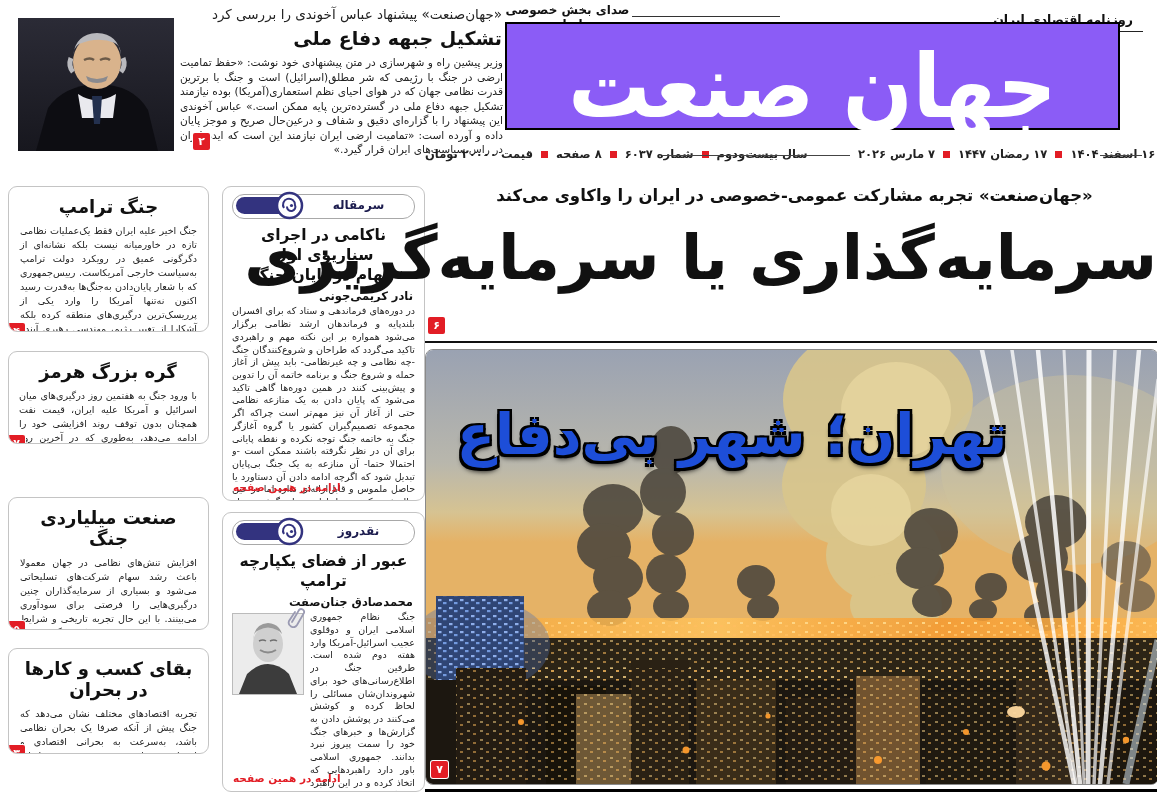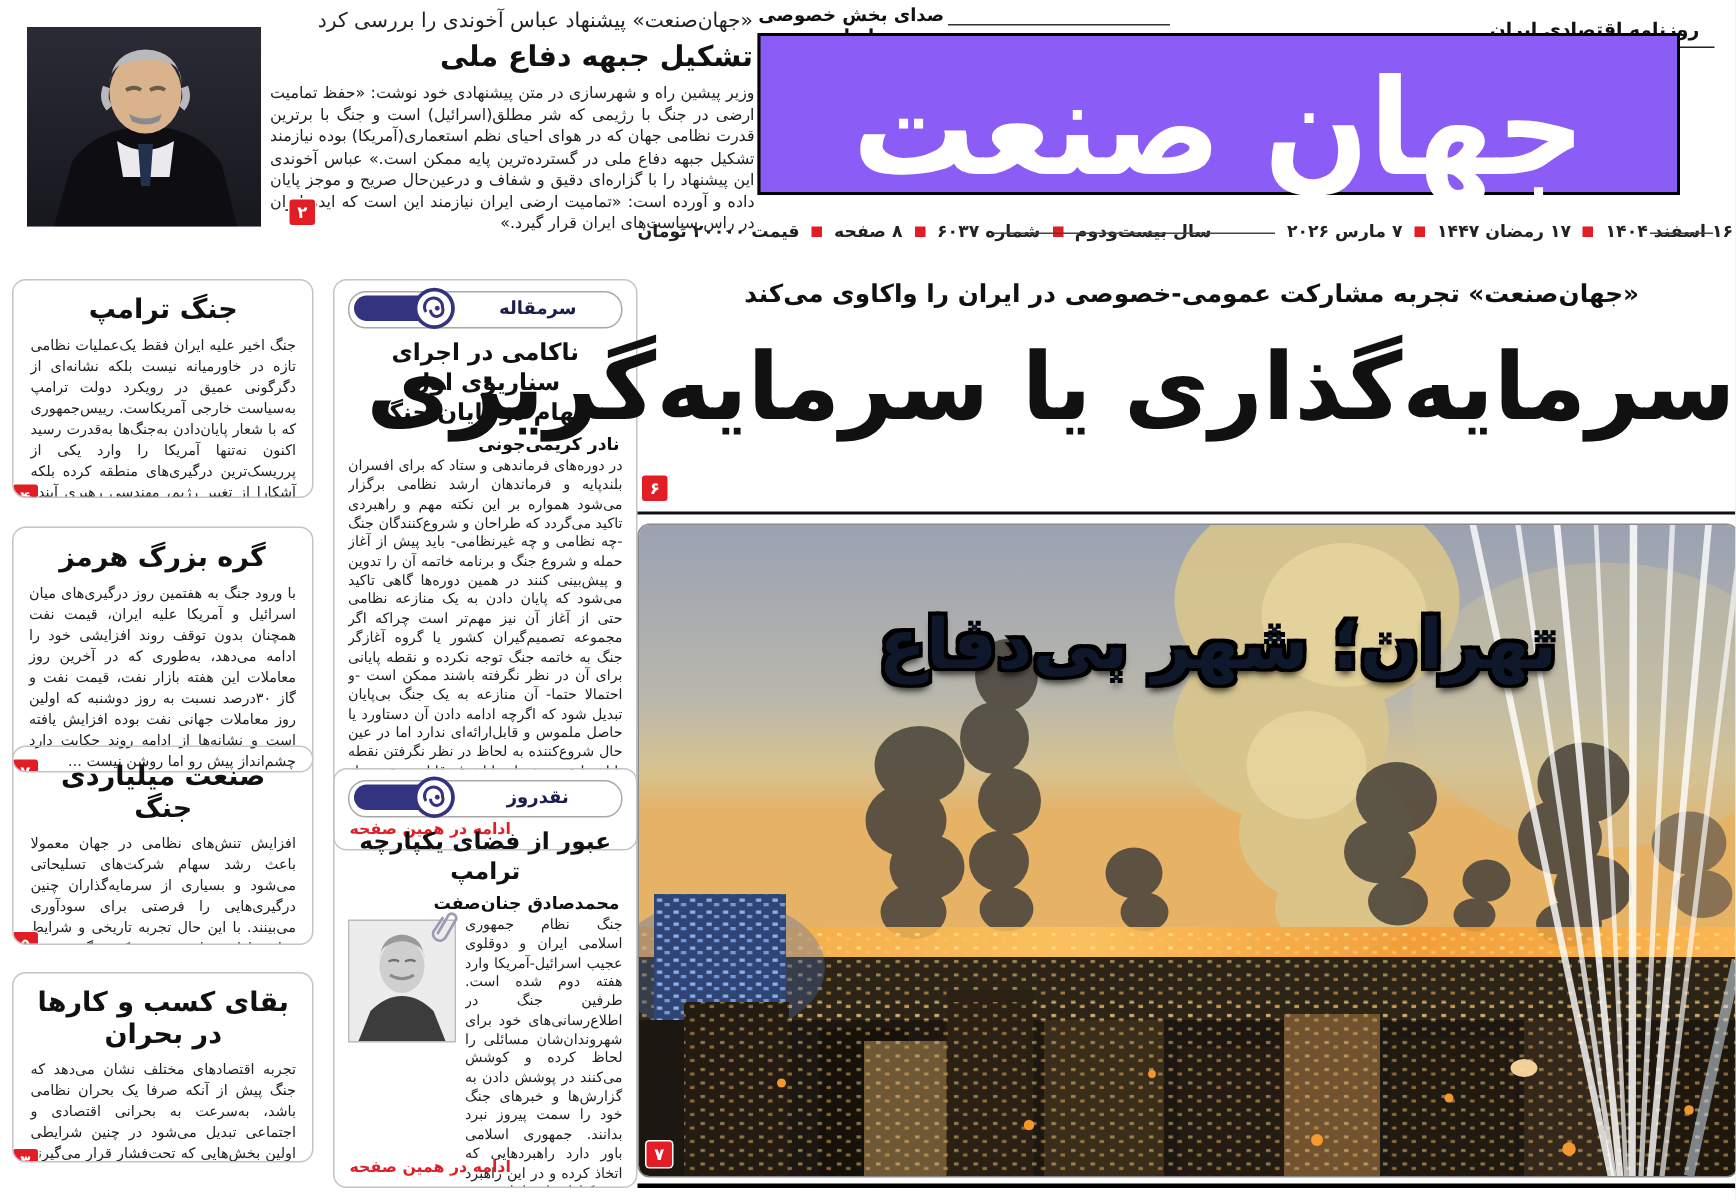--- a/index.html
+++ b/index.html
@@ -54,21 +54,21 @@
   .main-headline{left:432px;top:210px;width:725px;text-align:center;font-size:62px;font-weight:bold;
                  line-height:1.55;white-space:nowrap;}
   .main-badge{left:428px;top:317px;}
   .main-rule{left:425px;top:341px;width:732px;border-top:2px solid #111;}
   
   .photo-wrap{left:425px;top:349px;width:732px;height:434px;border:1px solid #8a8a8a;border-radius:8px;
               overflow:hidden;}
   .photo-wrap svg{display:block;}
   .photo-kicker{position:absolute;left:0;right:0;top:28px;text-align:center;font-size:14.5px;font-weight:bold;color:#fff;
      text-shadow:-1.5px -1.5px 0 #000,1.5px -1.5px 0 #000,-1.5px 1.5px 0 #000,1.5px 1.5px 0 #000,0 2px 3px #000;}
-  .photo-headline{position:absolute;left:0;right:120px;top:52px;font-size:46px;font-weight:bold;color:#0f172a;
+  .photo-headline{position:absolute;left:0;right:120px;top:52px;text-align:center;font-size:56px;font-weight:bold;color:#1d4ed8;
      text-shadow:-2.5px -2.5px 0 #000,2.5px -2.5px 0 #000,-2.5px 2.5px 0 #000,2.5px 2.5px 0 #000,0 4px 5px rgba(0,0,0,.8);}
   .photo-badge{position:absolute;left:5px;bottom:6px;}
   .bottom-rule{left:425px;top:789px;width:732px;border-top:3px solid #000;}
 </style>
 </head>
 <body>
 
 <div id="page">
 
   <div class="abs tag-right">روزنامه اقتصادی ایران</div>
@@ -120,37 +120,37 @@
       <path d="M66,42 q6,-3 10,0 M82,42 q6,-3 10,0" stroke="#6b5a48" stroke-width="2.5" fill="none"></path>
     </svg>
   </div>
   <div class="abs badge lead-badge">۲</div>
 
   <div class="abs sbox" style="top:186px;height:146px;">
     <div class="stitle">جنگ ترامپ</div>
     <div class="sbody">جنگ اخیر علیه ایران فقط یک‌عملیات نظامی تازه در خاورمیانه نیست بلکه نشانه‌ای از دگرگونی عمیق در رویکرد دولت ترامپ به‌سیاست خارجی آمریکاست. رییس‌جمهوری که با شعار پایان‌دادن به‌جنگ‌ها به‌قدرت رسید اکنون نه‌تنها آمریکا را وارد یکی از پرریسک‌ترین درگیری‌های منطقه کرده بلکه آشکارا از تغییر رژیم، مهندسی رهبری آینده ایران و ادامه جنگ تا تحقق اهدافی بسیار بلندپروازانه سخن می‌گوید.</div>
     <div class="badge sbadge">۴</div>
   </div>
-  <div class="abs sbox" style="top:351px;height:164px;padding-left:10px;">
+  <div class="abs sbox" style="top:351px;height:93px;padding-left:10px;">
     <div class="stitle">گره بزرگ هرمز</div>
     <div class="sbody">با ورود جنگ به هفتمین روز درگیری‌های میان اسرائیل و آمریکا علیه ایران، قیمت نفت همچنان بدون توقف روند افزایشی خود را ادامه می‌دهد، به‌طوری که در آخرین روز معاملات این هفته بازار نفت، قیمت نفت و گاز ۳۰درصد نسبت به روز دوشنبه که اولین روز معاملات جهانی نفت بوده افزایش یافته است و نشانه‌ها از ادامه روند حکایت دارد چشم‌انداز پیش رو اما روشن نیست ...</div>
     <div class="badge sbadge">۷</div>
   </div>
   <div class="abs sbox" style="top:497px;height:133px;">
     <div class="stitle">صنعت میلیاردی جنگ</div>
     <div class="sbody">افزایش تنش‌های نظامی در جهان معمولا باعث رشد سهام شرکت‌های تسلیحاتی می‌شود و بسیاری از سرمایه‌گذاران چنین درگیری‌هایی را فرصتی برای سودآوری می‌بینند. با این حال تجربه تاریخی و شرایط فعلی بازار نشان می‌دهد که جنگ همیشه به‌معنای سود پایدار برای صنایع دفاعی نیست. ارزشگذاری بسیار بالای شرکت‌های تسلیحاتی، احتمال محدودیت‌های دولتی ...</div>
     <div class="badge sbadge">۵</div>
   </div>
-  <div class="abs sbox" style="top:648px;height:127px;">
+  <div class="abs sbox" style="top:648px;height:106px;">
     <div class="stitle">بقای کسب و کارها در بحران</div>
     <div class="sbody">تجربه اقتصادهای مختلف نشان می‌دهد که جنگ پیش از آنکه صرفا یک بحران نظامی باشد، به‌سرعت به بحرانی اقتصادی و اجتماعی تبدیل می‌شود در چنین شرایطی اولین بخش‌هایی که تحت‌فشار قرار می‌گیرند کسب‌وکارها و فعالان اقتصادی هستند؛ همان‌هایی که در شرایط عادی نیز با چالش‌هایی چون تورم، بی‌ثباتی ارزی، محدودیت‌های مالی و نااطمینانی سیاستی مواجه بودند</div>
     <div class="badge sbadge">۳</div>
   </div>
 
-  <div class="abs mbox" style="top:186px;height:381px;">
+  <div class="abs mbox" style="top:186px;height:315px;">
     <div class="pill">
       <span class="pill-label">سرمقاله</span>
       <span class="pill-cap"></span>
       <span class="pill-logo">
         <svg width="29" height="29" viewBox="0 0 29 29">
           <circle cx="14.5" cy="14.5" r="12.5" fill="#fff" stroke="#33337f" stroke-width="2.5"></circle>
           <path d="M9,17 a6,6 0 1 1 11,-3 a4.2,4.2 0 1 1 -8,1.5" fill="none" stroke="#33337f" stroke-width="2"></path>
           <circle cx="16.5" cy="14.5" r="1.6" fill="#33337f"></circle>
         </svg>
       </span>

